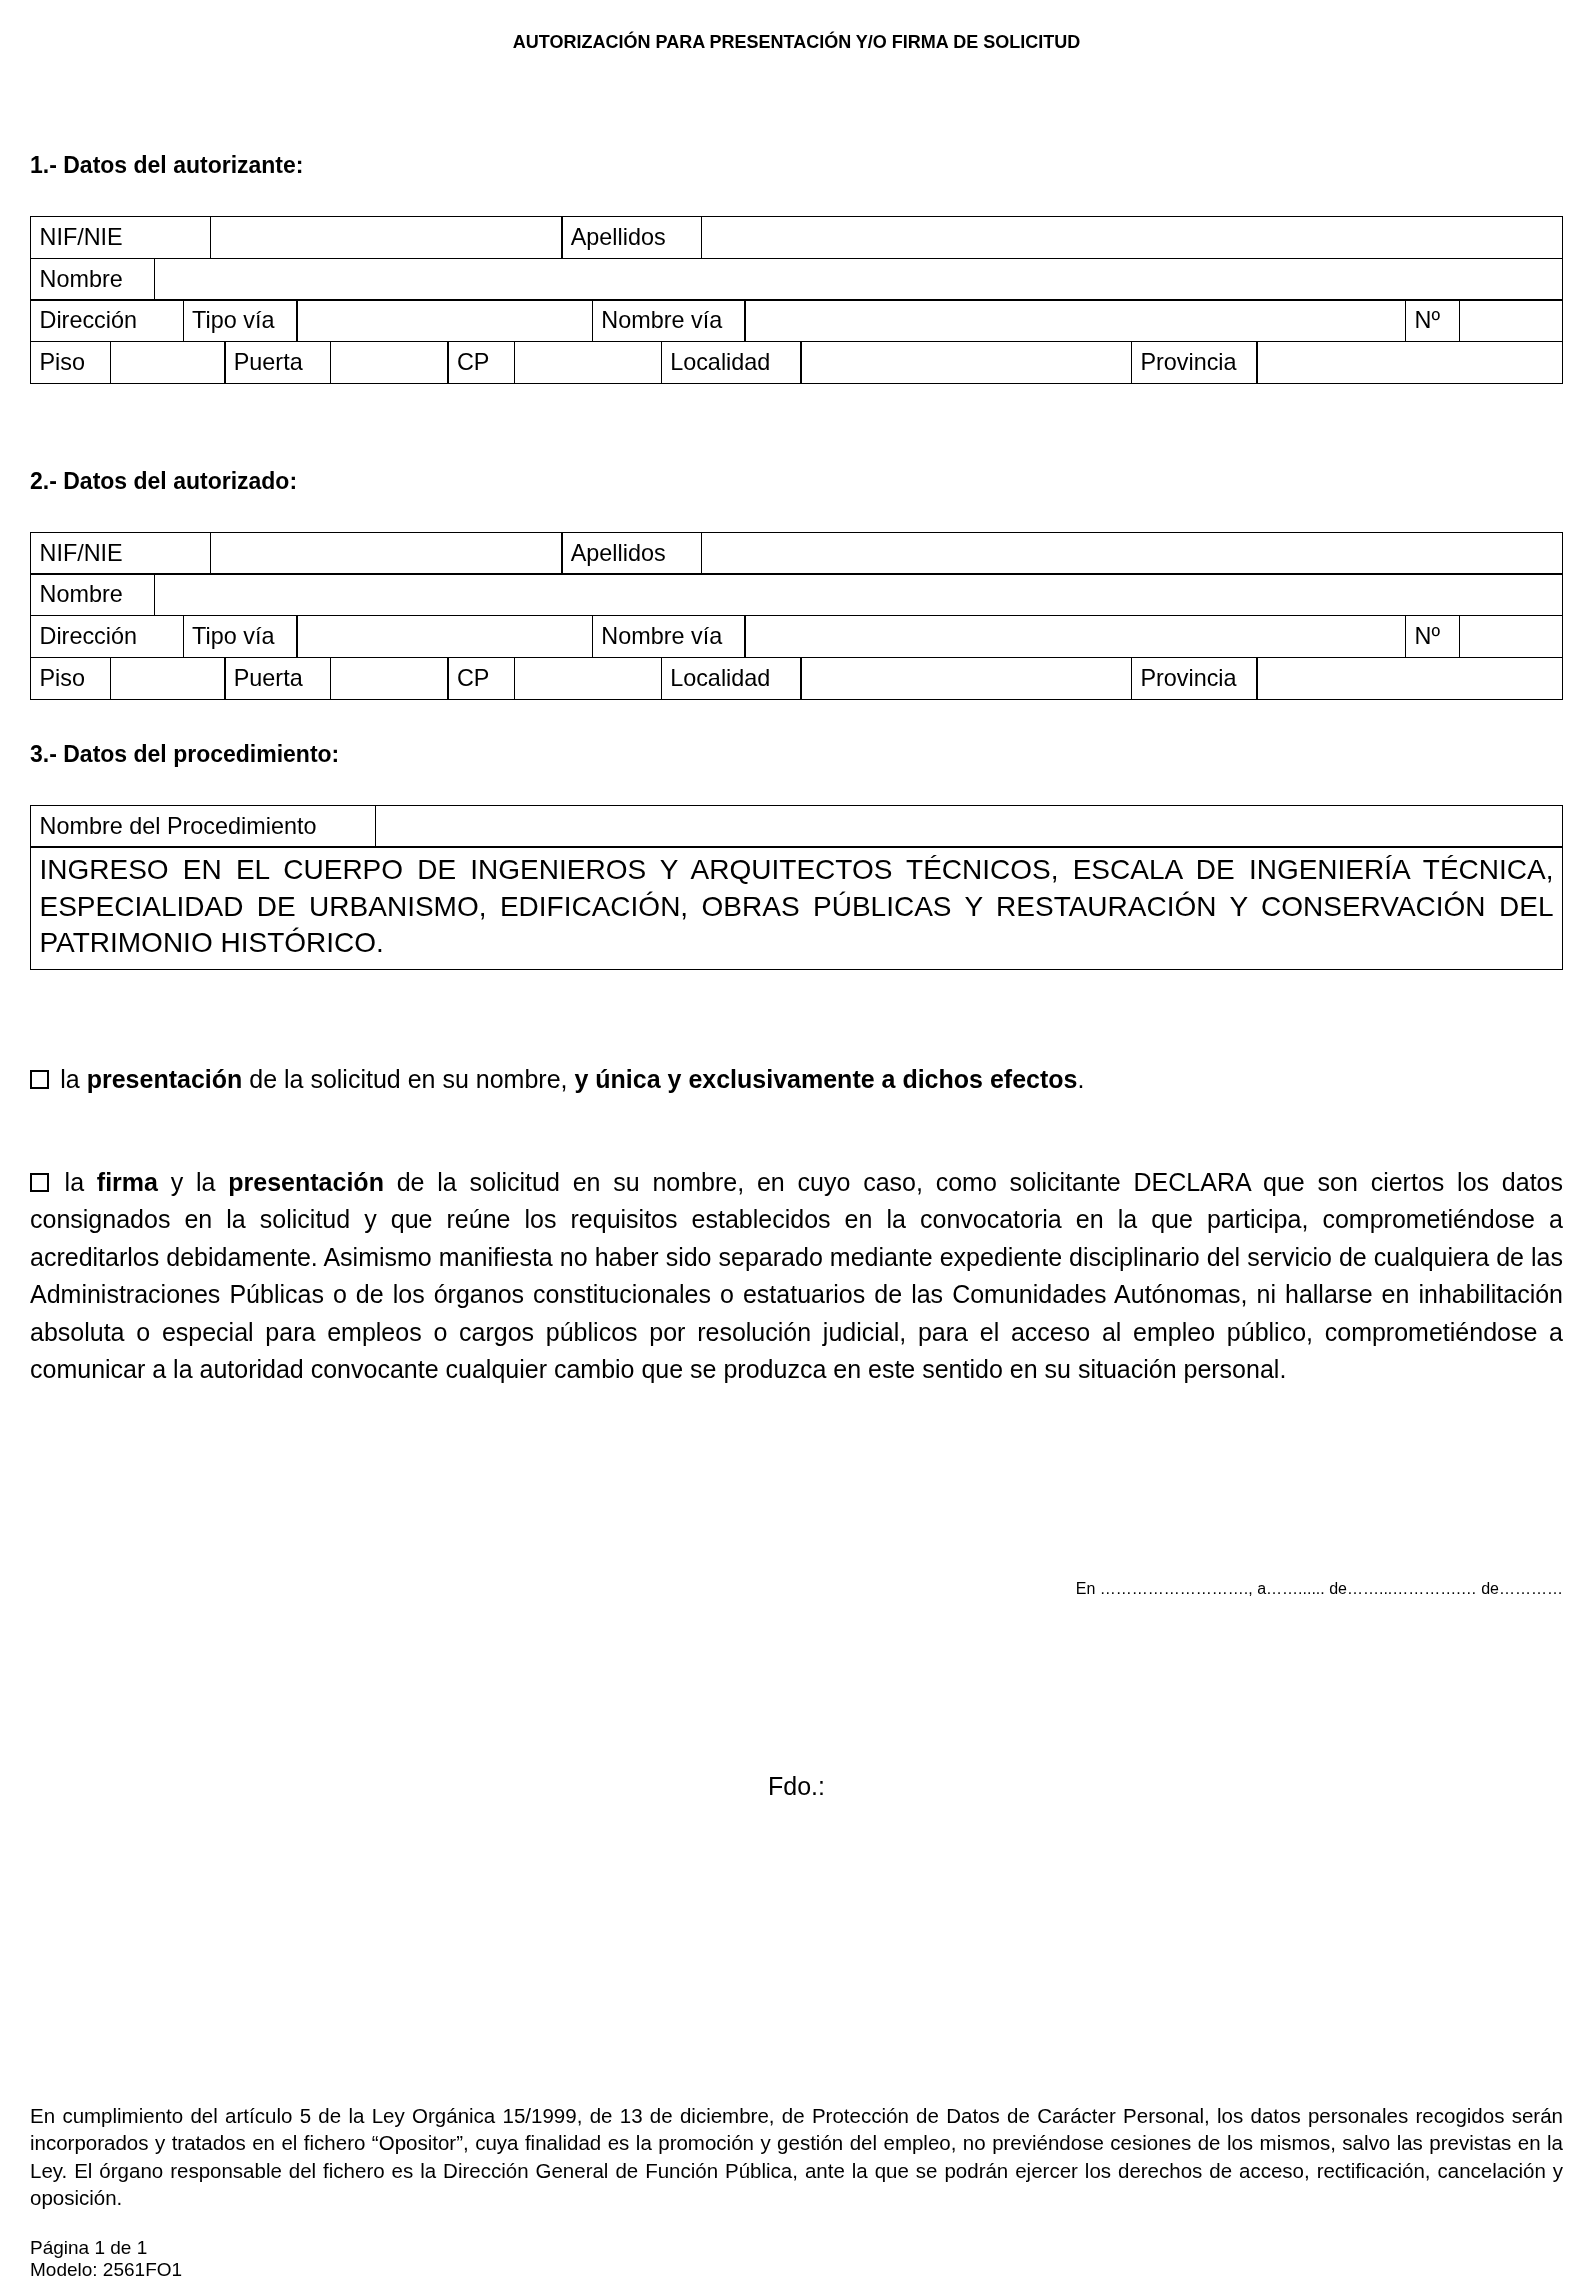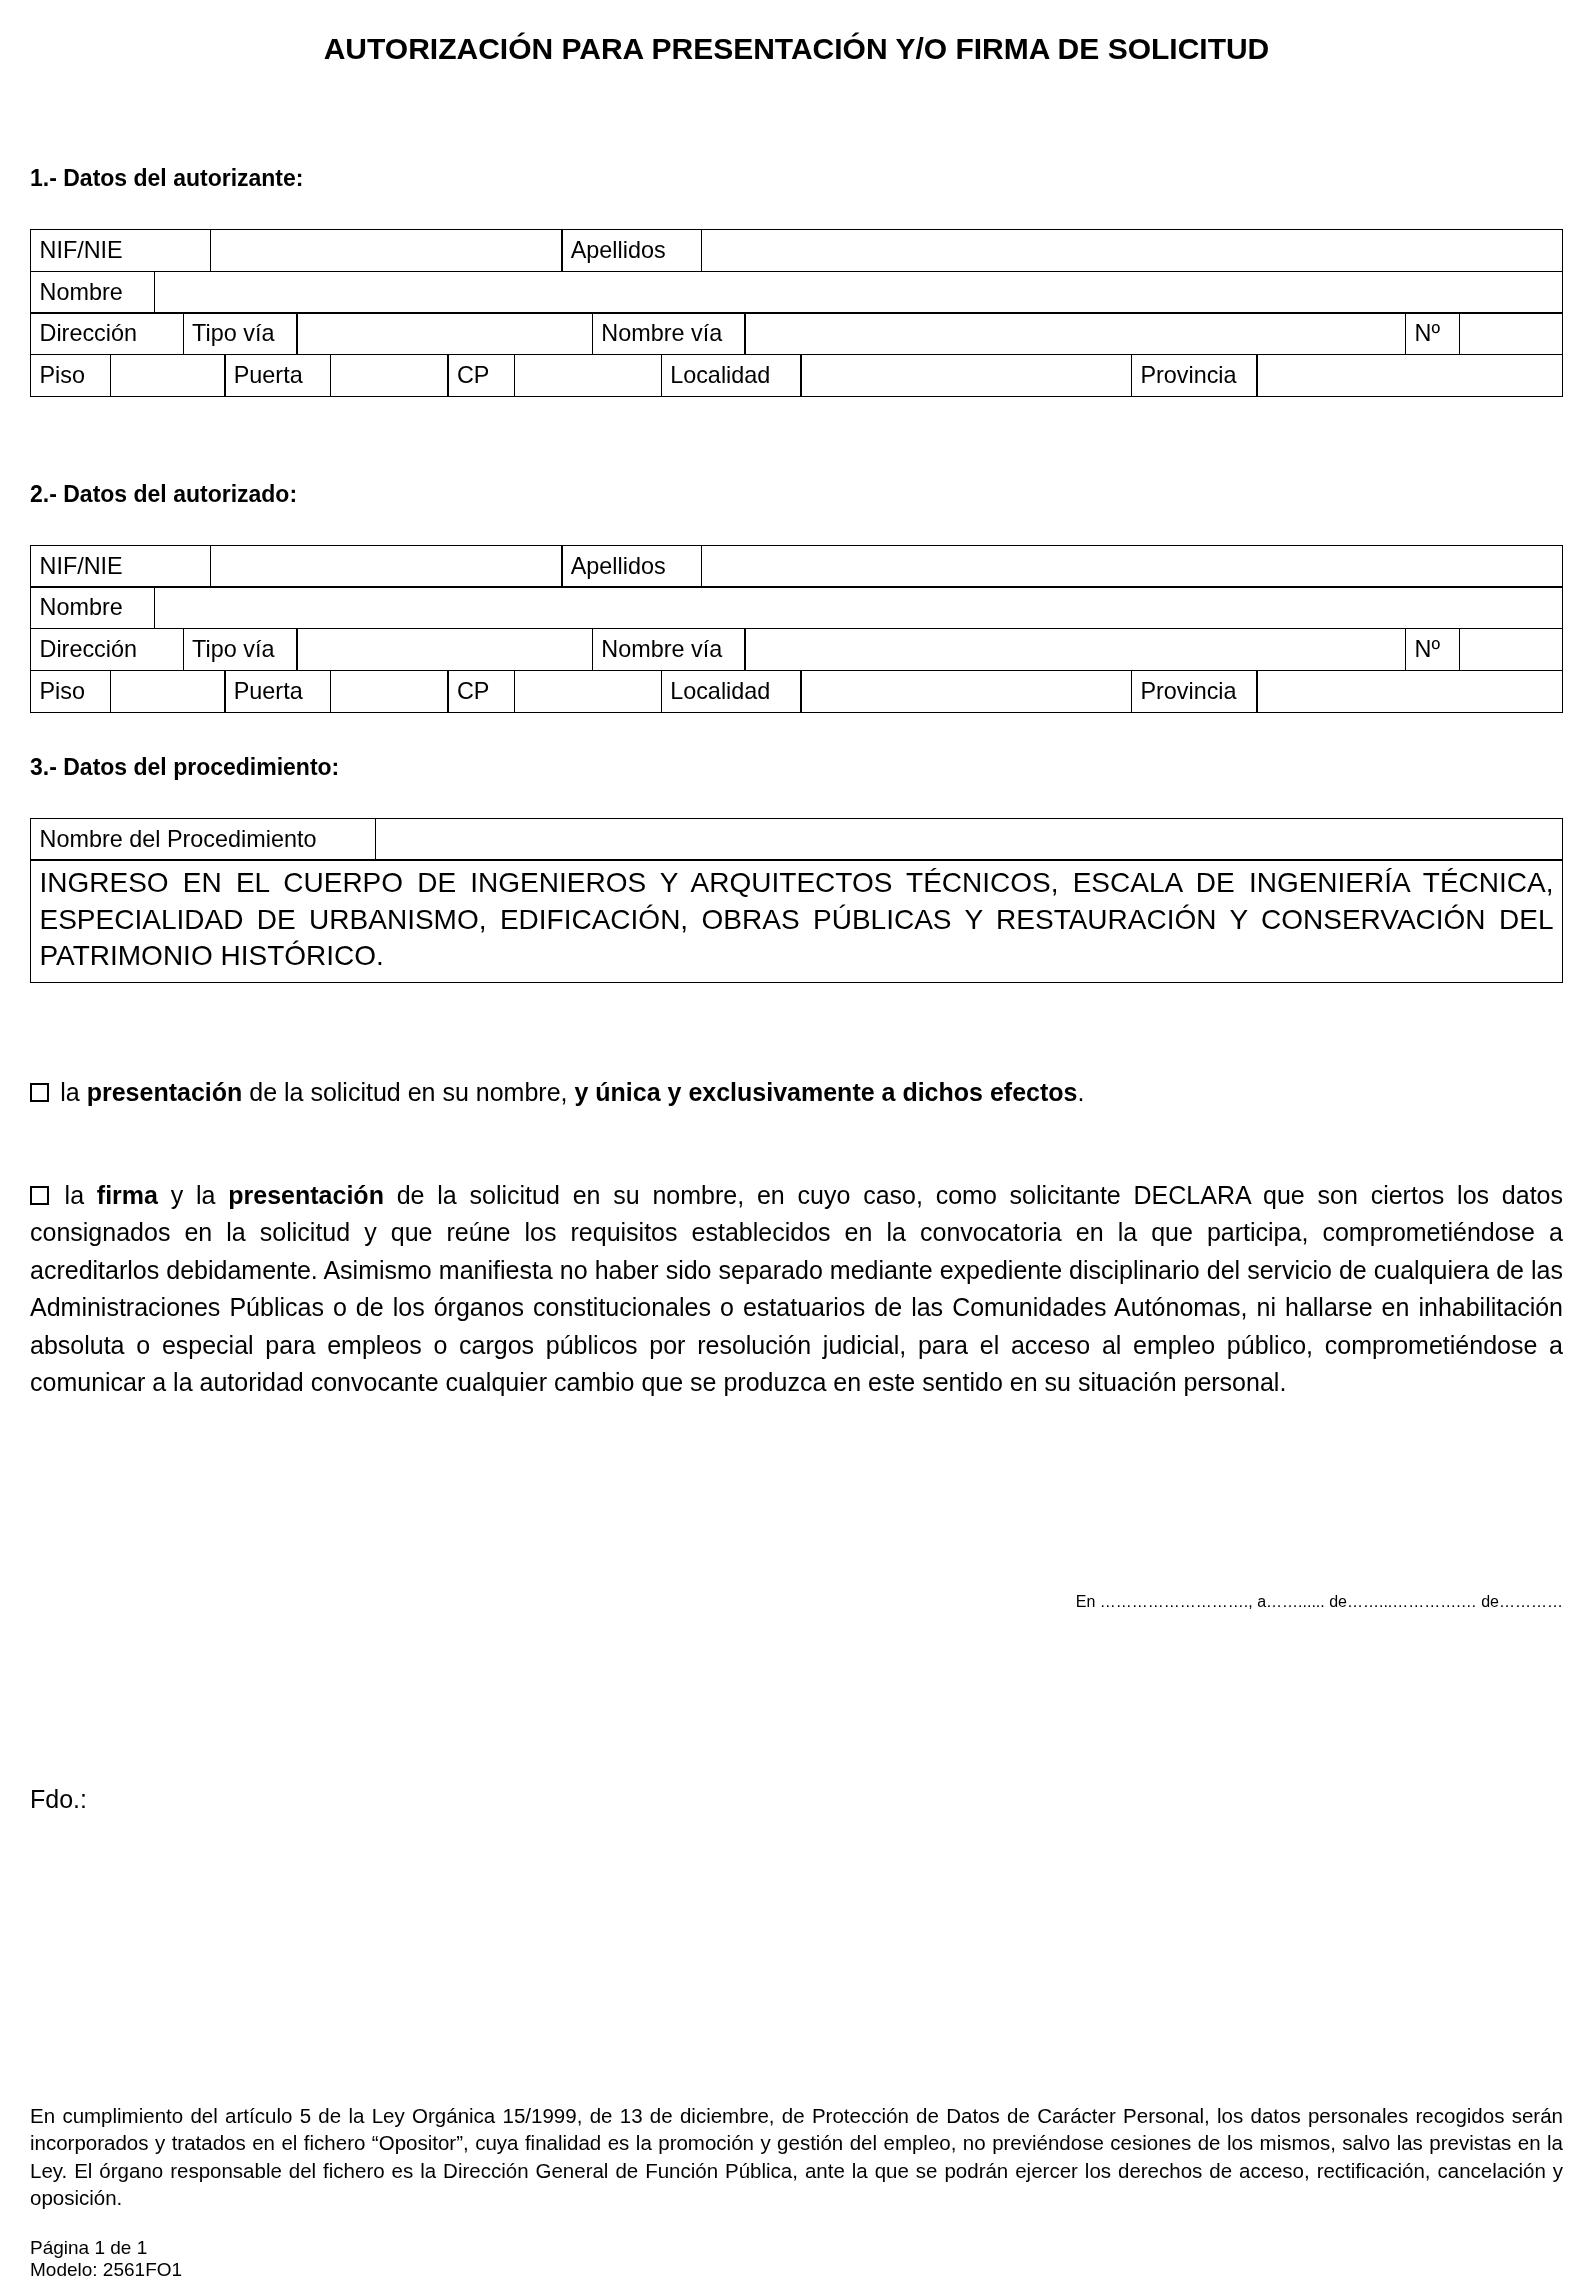--- a/index.html
+++ b/index.html
@@ -9,21 +9,21 @@
     font-family: "Liberation Sans", sans-serif;
     color: #000;
   }
   .page {
     position: relative;
     width: 1593px; height: 2295px;
     padding: 25px 30px 0 30px;
   }
   .title {
     text-align: center;
-    font-size: 30px;
+    font-size: 18px;
     font-weight: bold;
     margin-top: 7px;
   }
   .section-heading {
     font-size: 23px;
     font-weight: bold;
   }
   .h1sec { margin-top: 99px; }
   .h2sec { margin-top: 84px; }
   .h3sec { margin-top: 41px; }
@@ -66,21 +66,21 @@
     vertical-align: -0.7px;
     margin-right: 11.3px;
   }
   .date-line {
     margin-top: 191px;
     text-align: right;
     font-size: 16px;
   }
   .signature {
     margin-top: 174px;
-    text-align: left;
+    text-align: center;
     font-size: 25px;
   }
   .legal {
     position: absolute;
     left: 30px; right: 30px;
     bottom: 84px;
     font-size: 20.5px;
     line-height: 1.33;
     text-align: justify;
   }

